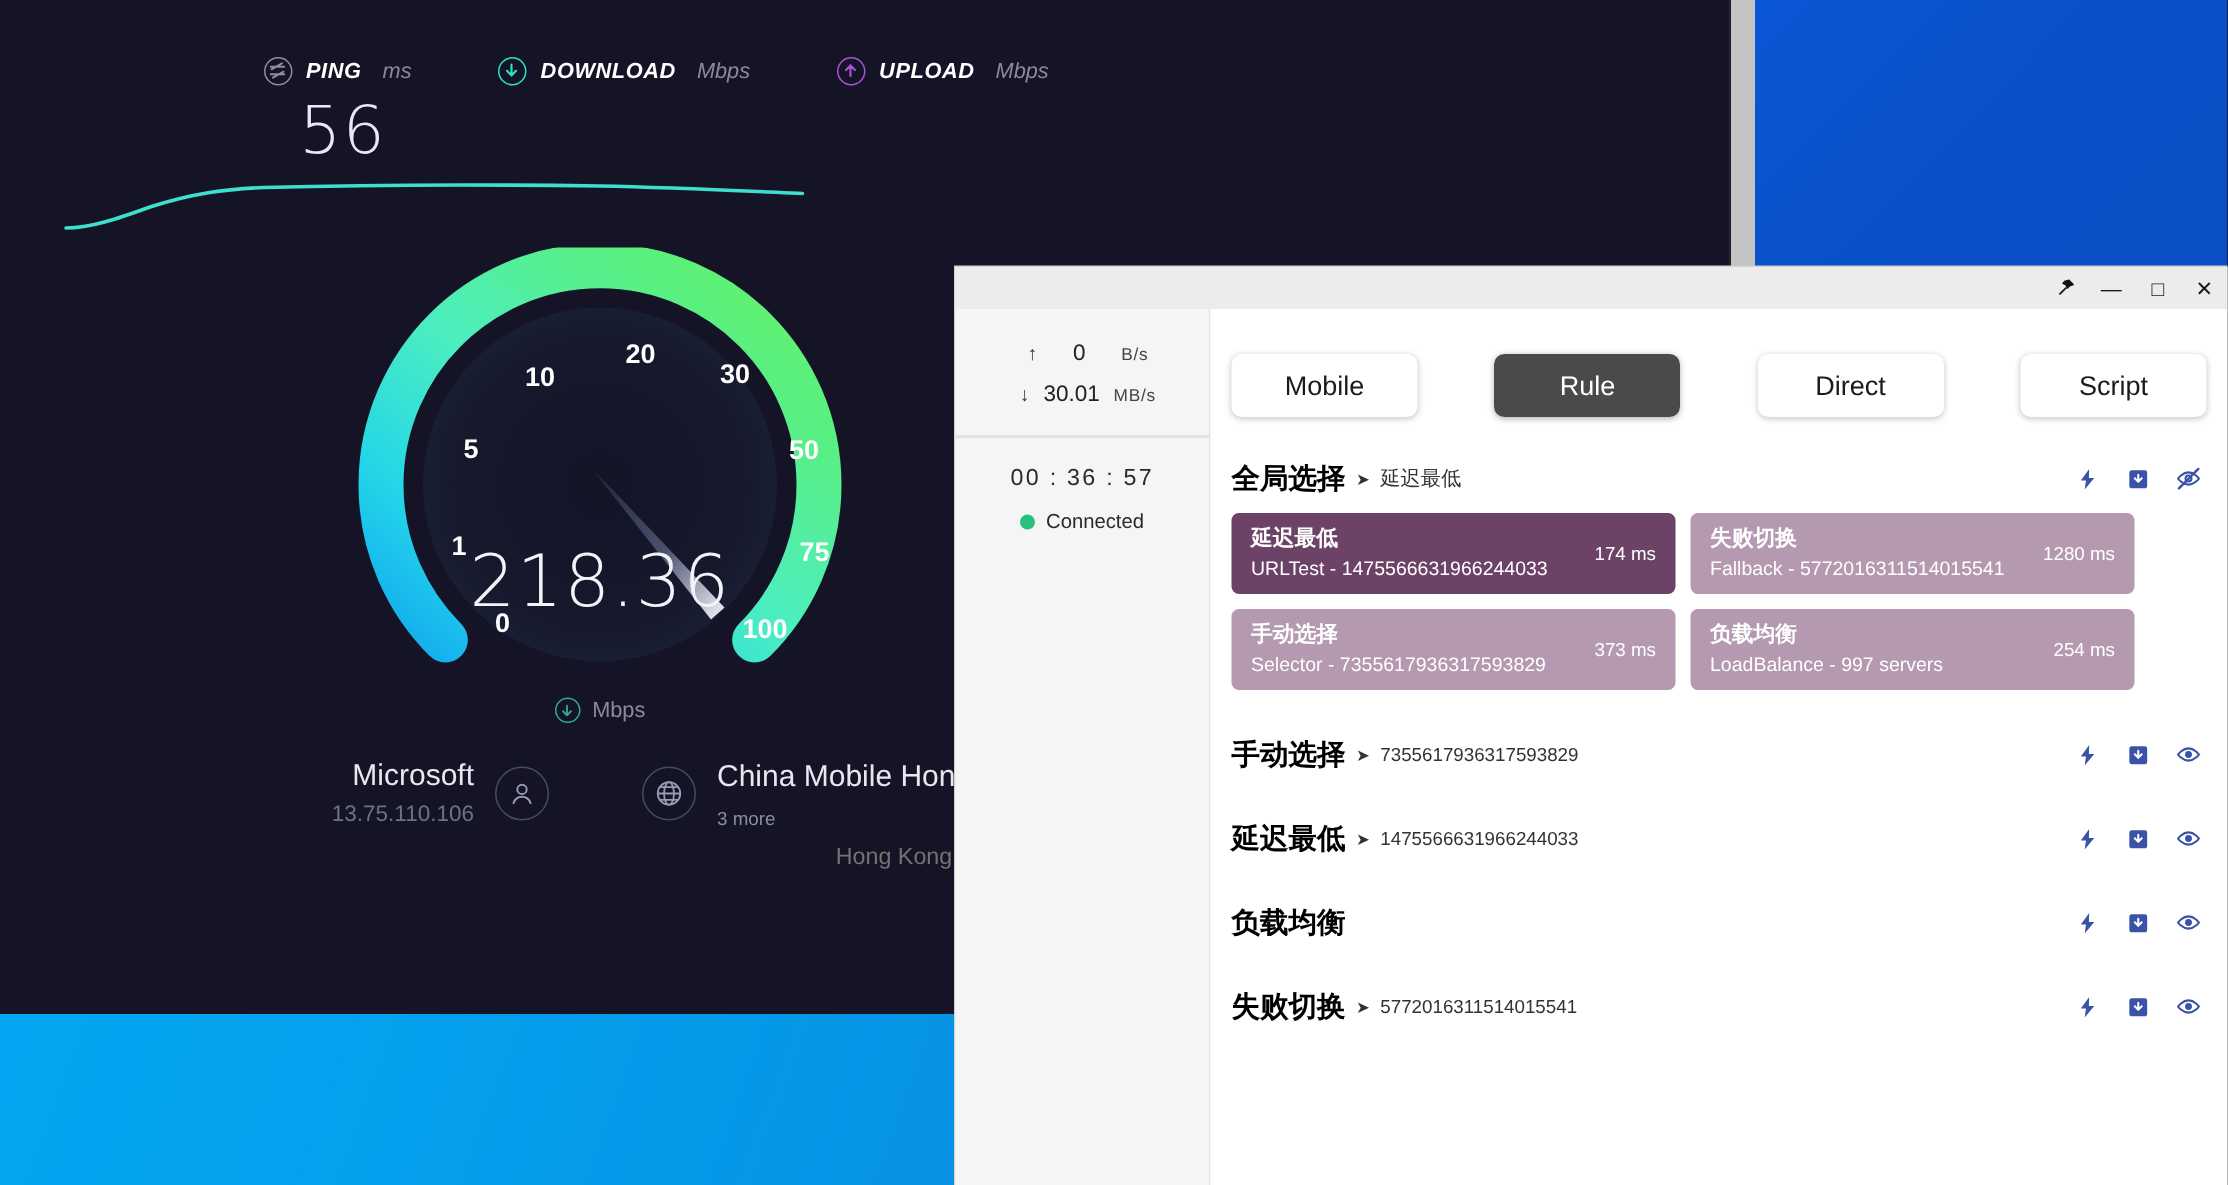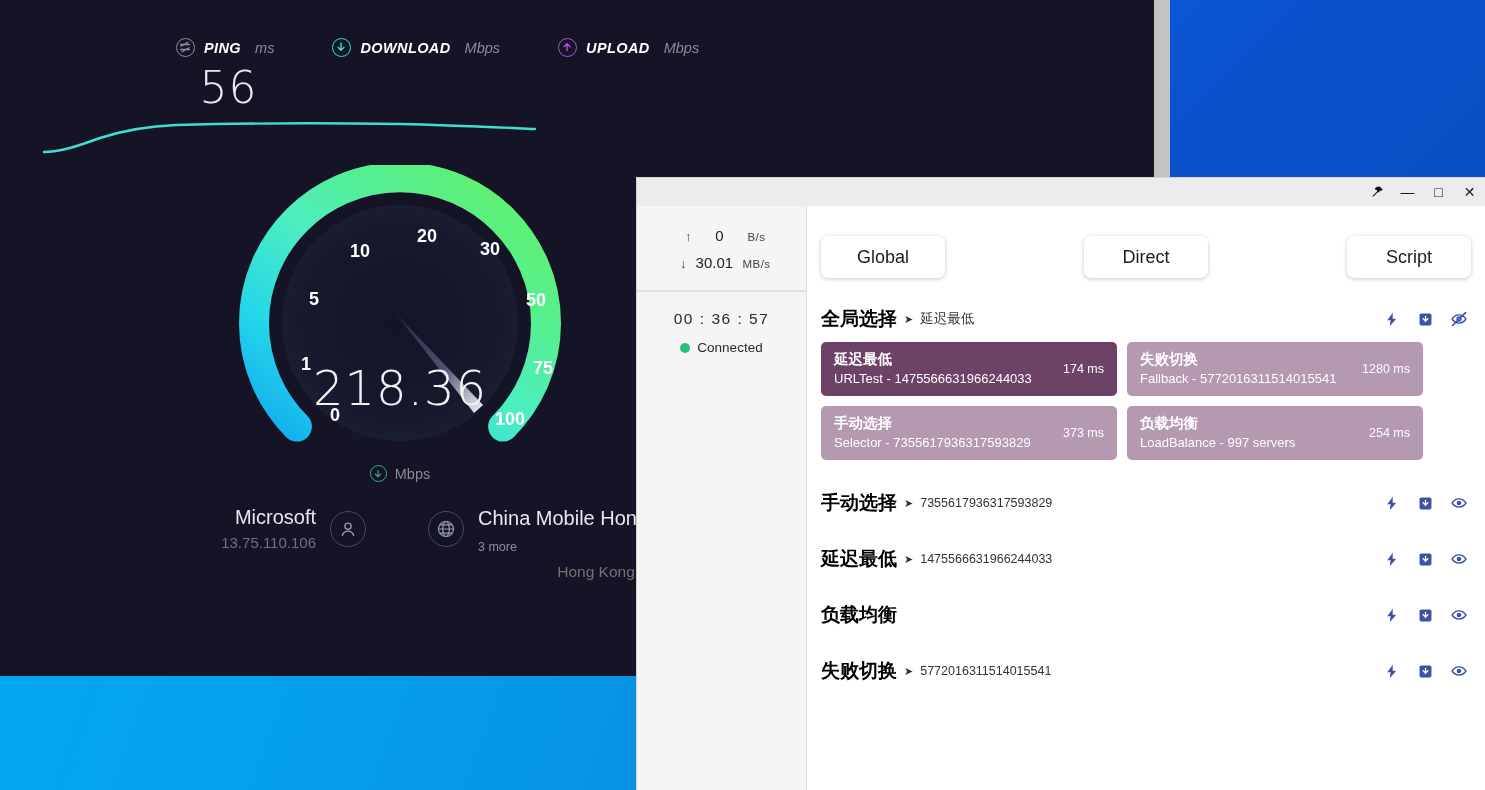--- a/index.html
+++ b/index.html
@@ -325,21 +325,22 @@
           <div class="conn">
             <span class="conn-dot"></span>
             <span class="conn-txt">Connected</span>
           </div>
         </div>
       </div>
 
       <div class="content">
 
         <div class="modes">
-          <div class="mode-btn">Global</div>
+          <div class="mode-btn">Mobile</div>
+          <div class="mode-btn active">Rule</div>
           <div class="mode-btn">Direct</div>
           <div class="mode-btn">Script</div>
         </div>
 
         <div class="grp-head">
           <span class="grp-title">全局选择</span>
           <span class="grp-arrow">➤</span>
           <span class="grp-sub">延迟最低</span>
           <span class="grp-actions">
             <span class="act-ico">

